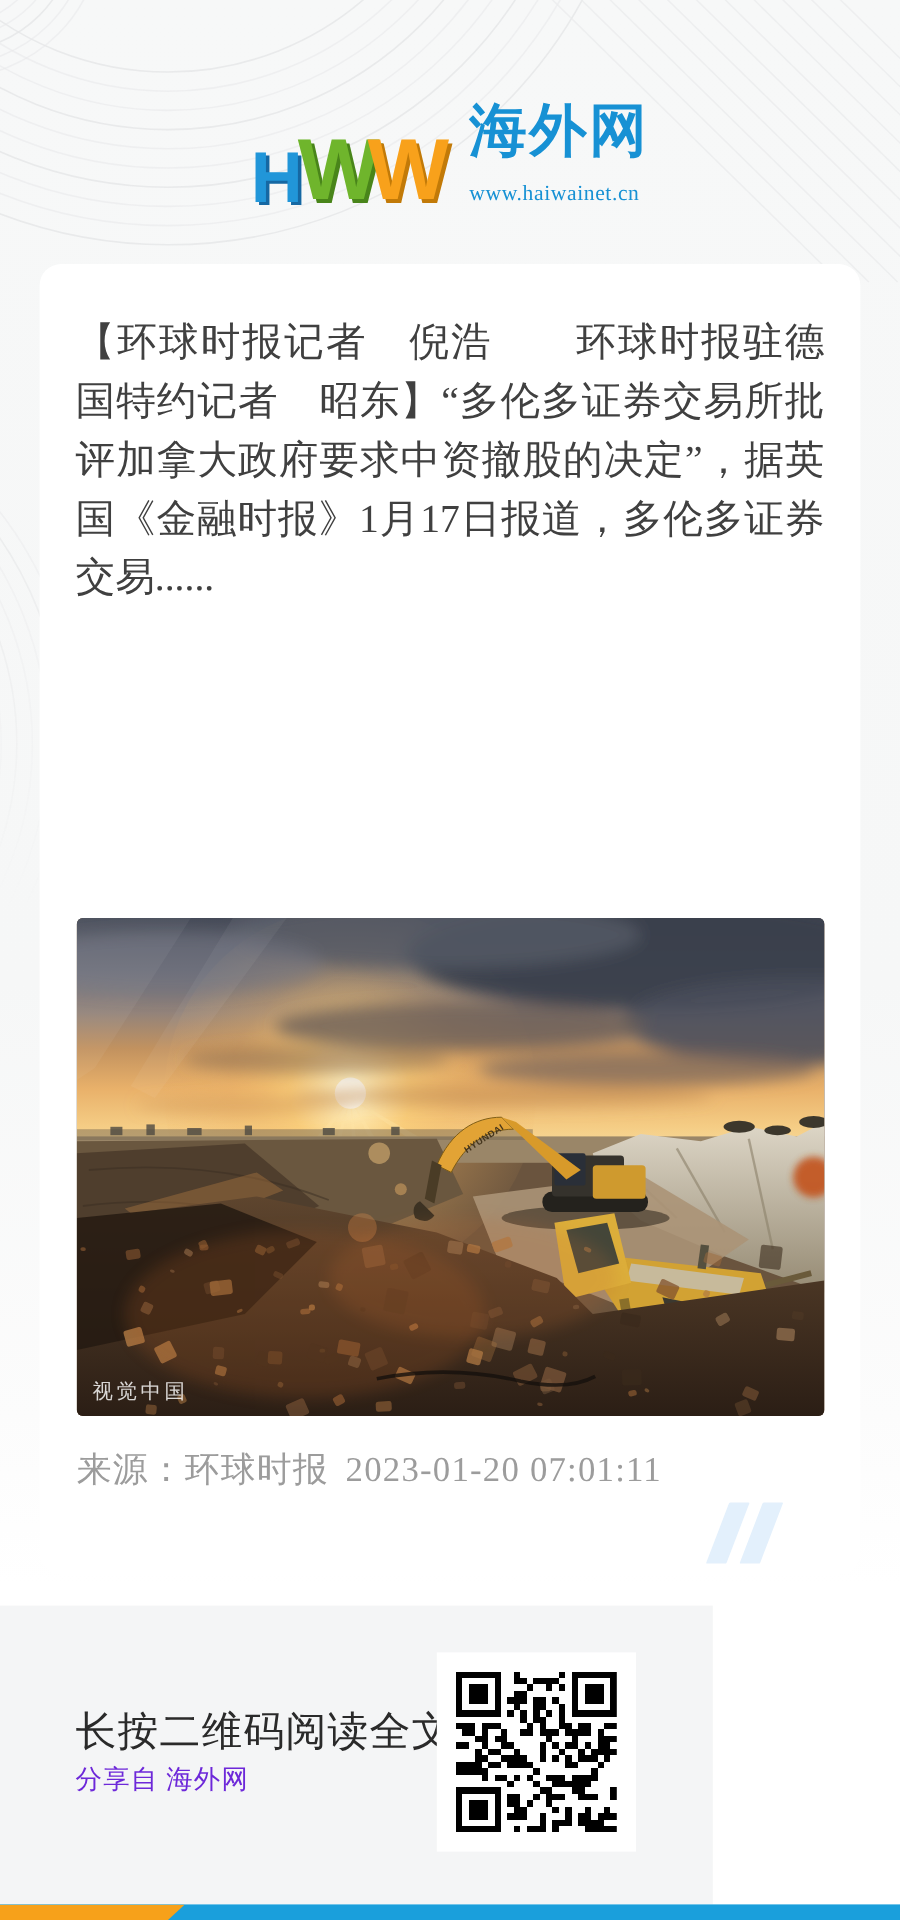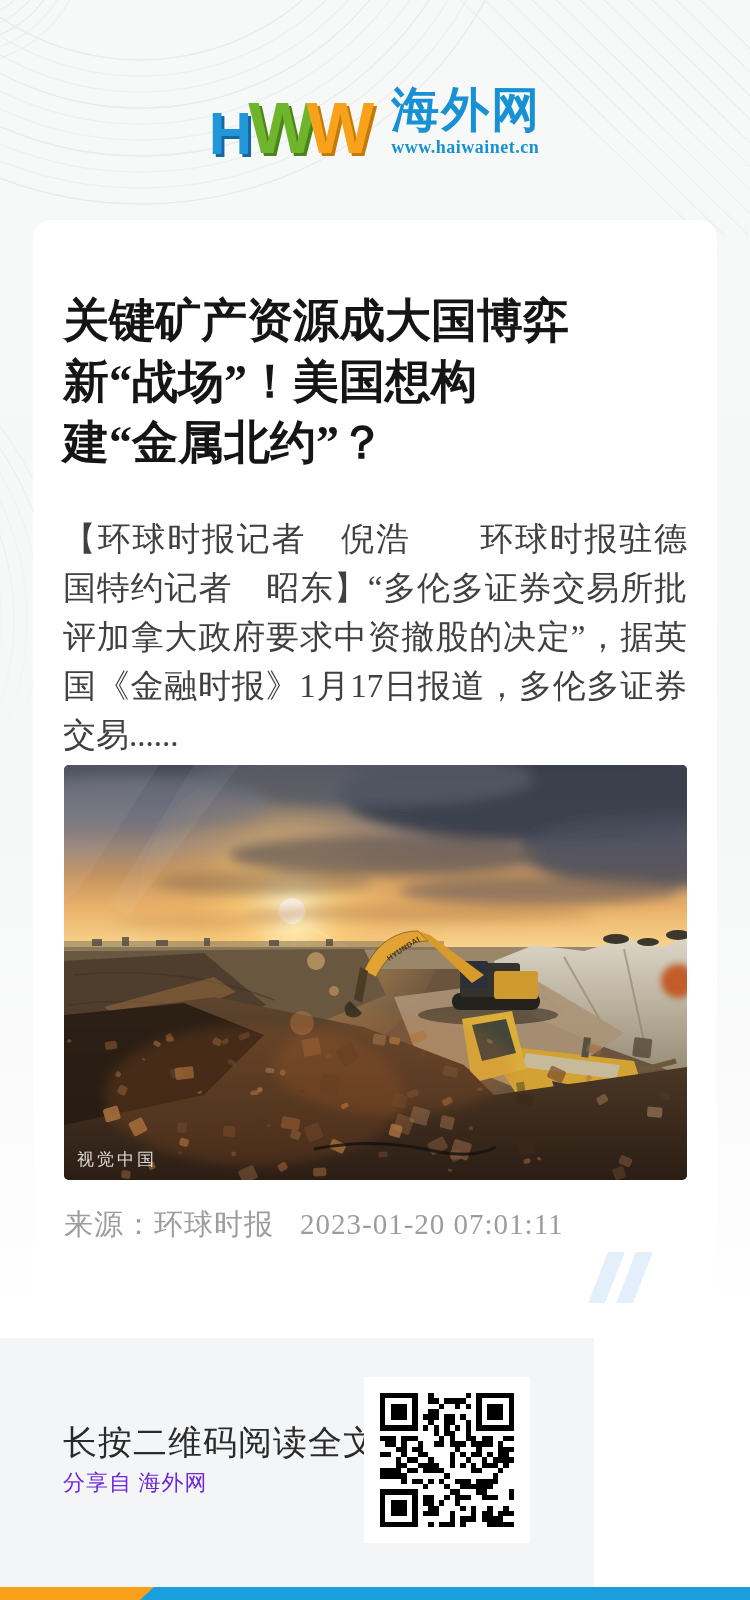--- a/index.html
+++ b/index.html
@@ -19,40 +19,40 @@
   .logo-row { position:absolute; top:86px; left:0; width:100%;
     display:flex; justify-content:center; align-items:flex-end; gap:20px; }
   .logo-letters { display:flex; align-items:flex-end; line-height:.86;
     font-family:"Liberation Sans","DejaVu Sans",sans-serif; font-weight:800; }
   .letter { font-size:72px; letter-spacing:-3px; }
   .letter-h  { font-size:60px; color:#2196d9; text-shadow:3px 3px 0 #1668a3; }
   .letter-w1 { color:#6fb52c; text-shadow:3px 3px 0 #49851a; margin-left:-1px; }
   .letter-w2 { color:#f8a11b; text-shadow:3px 3px 0 #c27a08; margin-left:-7px; }
   .logo-text { color:#1791d4; padding-bottom:2px; }
   .site-name { font-size:48px; font-weight:700; letter-spacing:2px; line-height:1; }
-  .site-url  { font-size:18px; font-weight:700; letter-spacing:.5px; margin-top:3px; }
+  .site-url  { font-size:18px; font-weight:400; letter-spacing:.5px; margin-top:17px; }
 
   
   .card { position:absolute; left:33px; top:220px; width:684px; height:1092px;
     background:#ffffff; border-radius:18px; }
   .title { margin:70px 30px 0 30px; font-size:46px; line-height:61px;
     font-weight:700; color:#151515; }
   .excerpt { margin:42px 30px 0 30px; font-size:33px; line-height:49px;
     color:#404040; text-align:justify; }
 
   .photo { position:absolute; left:31px; top:545px; width:623px; height:415px;
     border-radius:5px; overflow:hidden; background:#6a543e; }
   .photo svg { display:block; width:100%; height:100%; }
   .watermark { position:absolute; left:13px; bottom:9px; color:rgba(255,255,255,.82);
     font-size:17px; letter-spacing:3px;
     font-family:"Liberation Sans","DejaVu Sans",sans-serif;text-align:center; }
 
   .source-row { position:absolute; left:31px; top:985px; font-size:29px;
     color:#9c9c9c; letter-spacing:1px; }
-  .source-row .publish-time { margin-left:26px; }
+  .source-row .publish-time { margin-left:14px; }
 
   .slashes { position:absolute; right:74px; top:1032px; display:flex; gap:11px; }
   .slashes span { width:17px; height:51px; background:#e3f0fc;
     transform:skewX(-21deg); border-radius:1px; }
 
   
   .footer { position:absolute; left:0; top:1338px; width:594px; height:249px;
     background:#f4f5f6; }
   .footer-cta { position:absolute; left:63px; top:82px; font-size:34px;
     color:#2a2a2a; letter-spacing:1px; }
@@ -117,25 +117,20 @@
       <span class="letter letter-w1">W</span>
       <span class="letter letter-w2">W</span>
     </div>
     <div class="logo-text">
       <div class="site-name">海外网</div>
       <div class="site-url">www.haiwainet.cn</div>
     </div>
   </div>
 
   <div class="card">
-    <h1 class="title">
-      <div>关键矿产资源成大国博弈</div>
-      <div>新“战场”！美国想构</div>
-      <div>建“金属北约”？</div>
-    </h1>
 
     <p class="excerpt">【环球时报记者　倪浩　　环球时报驻德国特约记者　昭东】“多伦多证券交易所批评加拿大政府要求中资撤股的决定”，据英国《金融时报》1月17日报道，多伦多证券交易......</p>
 
     <figure class="photo">
       <svg viewBox="0 0 623 415" preserveAspectRatio="none">
         <defs>
           <linearGradient id="skyG" x1="0" y1="0" x2="0" y2="1">
             <stop offset="0" stop-color="#454a57"></stop>
               <stop offset=".22" stop-color="#676974"></stop>
             <stop offset=".4" stop-color="#93837a"></stop>

